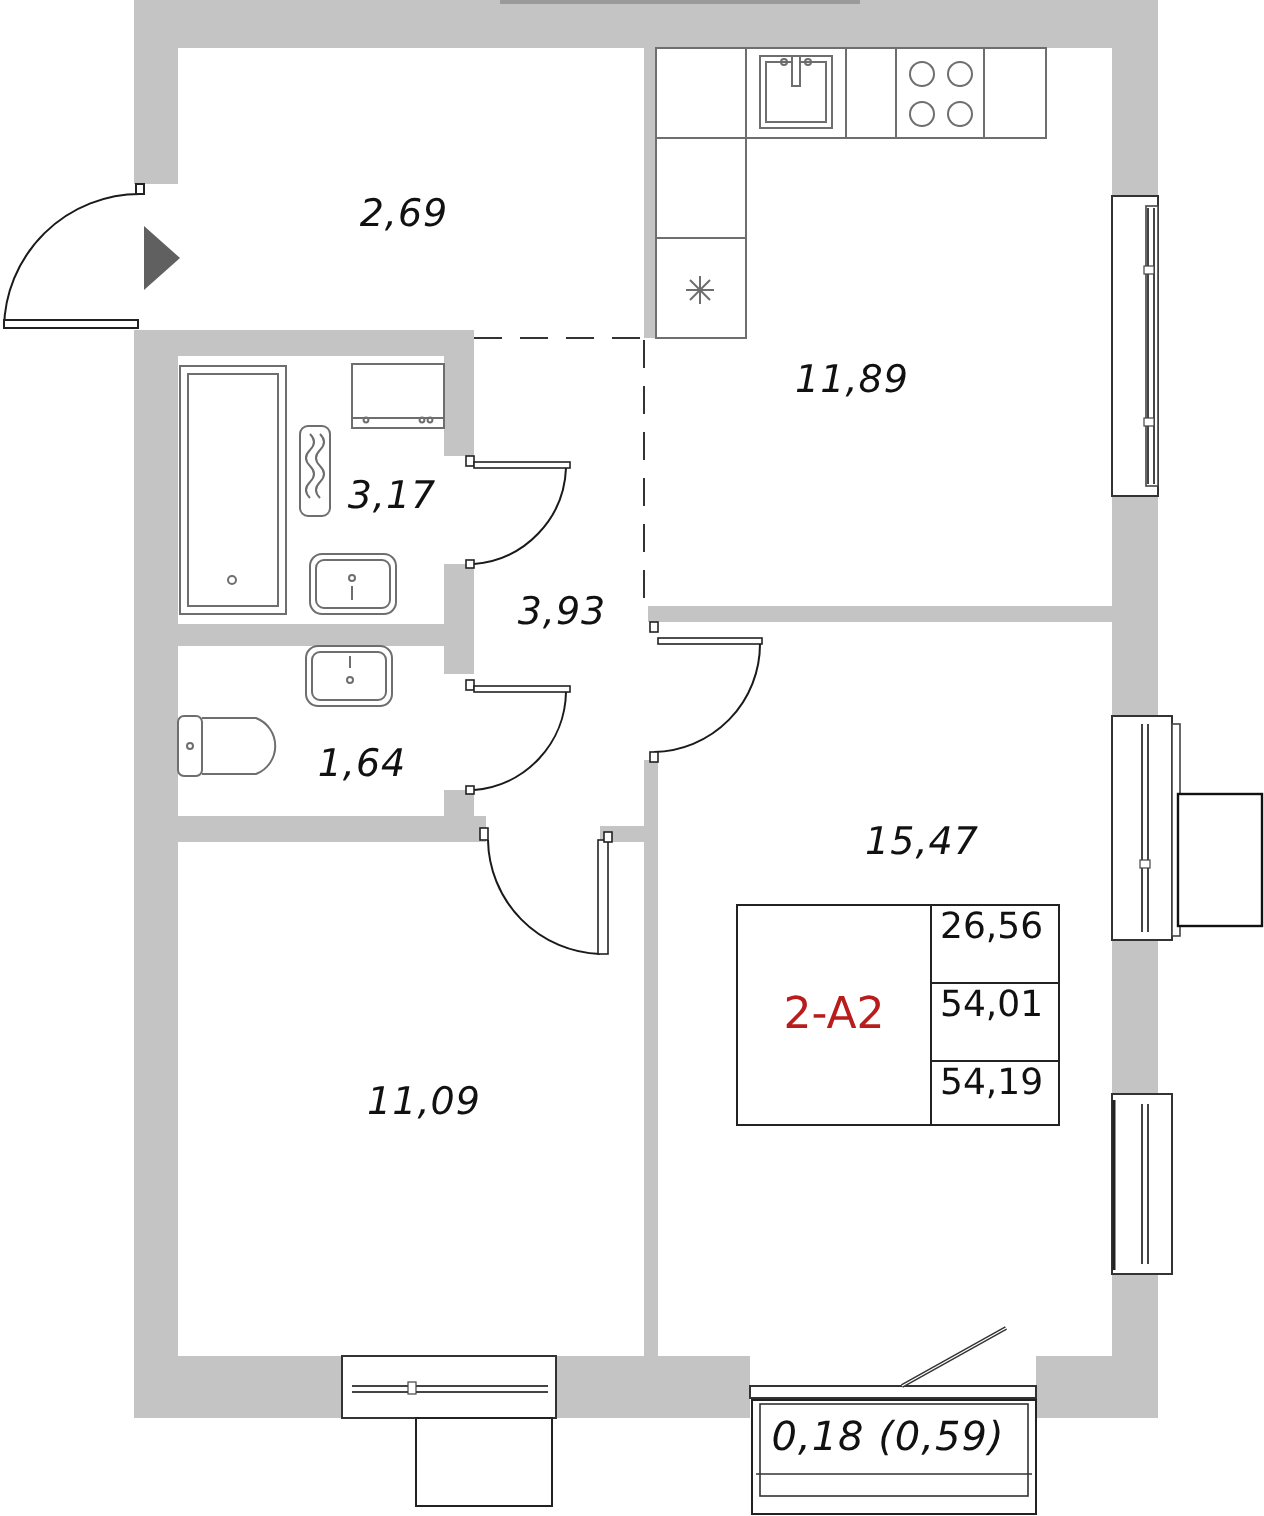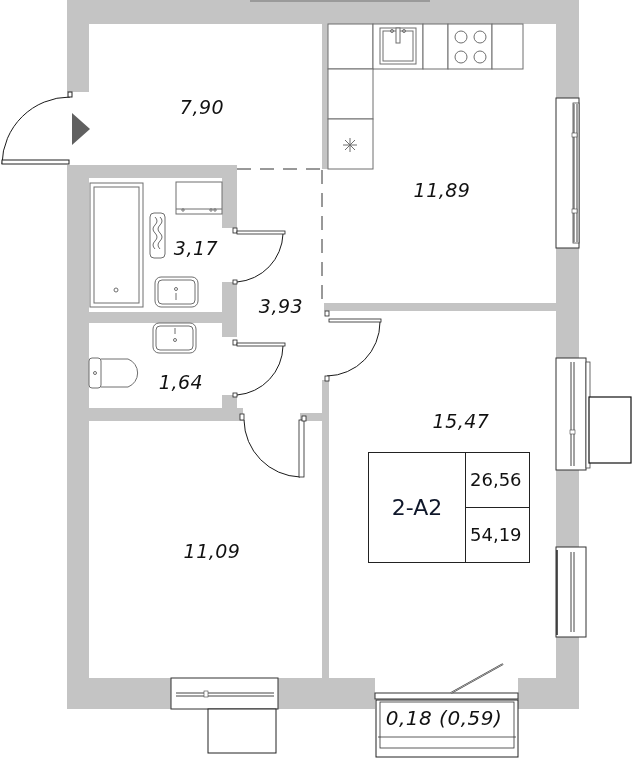--- a/index.html
+++ b/index.html
@@ -5,21 +5,21 @@
   html, body { margin: 0; padding: 0; background: #ffffff; }
   body { width: 632px; height: 758px; overflow: hidden; position: relative; font-family: "DejaVu Sans", sans-serif; }
   #plan { position: absolute; left: 0; top: 0; width: 632px; height: 758px; }
   .wall { fill: #c4c4c4; }
   .fx { fill: #ffffff; stroke: #6e6e6e; stroke-width: 1; }
   .fxd { fill: none; stroke: #6e6e6e; stroke-width: 1; }
   .ln { fill: none; stroke: #1a1a1a; stroke-width: 1; }
   .win { fill: #ffffff; stroke: #333; stroke-width: 1; }
   .label { position: absolute; font-family: "DejaVu Sans", sans-serif; font-style: italic; font-size: 19px; color: #111; white-space: nowrap; transform: translate(-50%, -50%); letter-spacing: 0.5px; }
   .infobox { position: absolute; left: 368px; top: 452px; width: 162px; height: 111px; border: 1px solid #222; box-sizing: border-box; display: flex; background: #fff; }
-  .info-code { width: 96px; border-right: 1px solid #222; display: flex; align-items: center; justify-content: center; font-size: 22px; color: #0f172a; }
+  .info-code { width: 96px; border-right: 1px solid #222; display: flex; align-items: center; justify-content: center; font-size: 22px; color: #b91c1c; }
   .info-vals { flex: 1; display: flex; flex-direction: column; }
   .info-val { flex: 1; border-bottom: 1px solid #222; font-size: 18px; display: flex; align-items: flex-end; padding-left: 4px; padding-bottom: 17px; color: #111; }
   .info-val:last-child { border-bottom: none; }
 </style>
 </head>
 <body>
 
 <svg id="plan" viewBox="0 0 632 758" xmlns="http://www.w3.org/2000/svg">
 
   <g>
@@ -203,28 +203,29 @@
   <g>
     <rect class="win" x="375" y="693" width="143" height="6"></rect>
     <line x1="451" y1="693" x2="503" y2="664" stroke="#333" stroke-width="2"></line>
     <line x1="451" y1="693" x2="503" y2="664" stroke="#fff" stroke-width="0.6"></line>
     <rect x="376" y="700" width="142" height="57" fill="#fff" stroke="#222" stroke-width="1"></rect>
     <rect x="380" y="702" width="134" height="46" fill="#fff" stroke="#333" stroke-width="0.8"></rect>
     <line x1="378" y1="737" x2="516" y2="737" stroke="#333" stroke-width="0.8"></line>
   </g>
 </svg>
 
-<div class="label" style="left:202px; top:107px;">7,90</div>
-<div class="label" style="left:442px; top:190px;">11,89</div>
+<div class="label" style="left:202px; top:107px;">2,69</div>
+<div class="label" style="left:426px; top:190px;">11,89</div>
 <div class="label" style="left:196px; top:248px;font-style:italic;">3,17</div>
 <div class="label" style="left:281px; top:306px;">3,93</div>
 <div class="label" style="left:181px; top:382px;">1,64</div>
 <div class="label" style="left:461px; top:421px;">15,47</div>
 <div class="label" style="left:212px; top:551px;">11,09</div>
 <div class="label" style="left:444px; top:718px; font-size:20px;">0,18 (0,59)</div>
 
 <div class="infobox">
   <div class="info-code">2-A2</div>
   <div class="info-vals">
     <div class="info-val">26,56</div>
+    <div class="info-val">54,01</div>
     <div class="info-val">54,19</div>
   </div>
 </div>
 
 </body></html>

